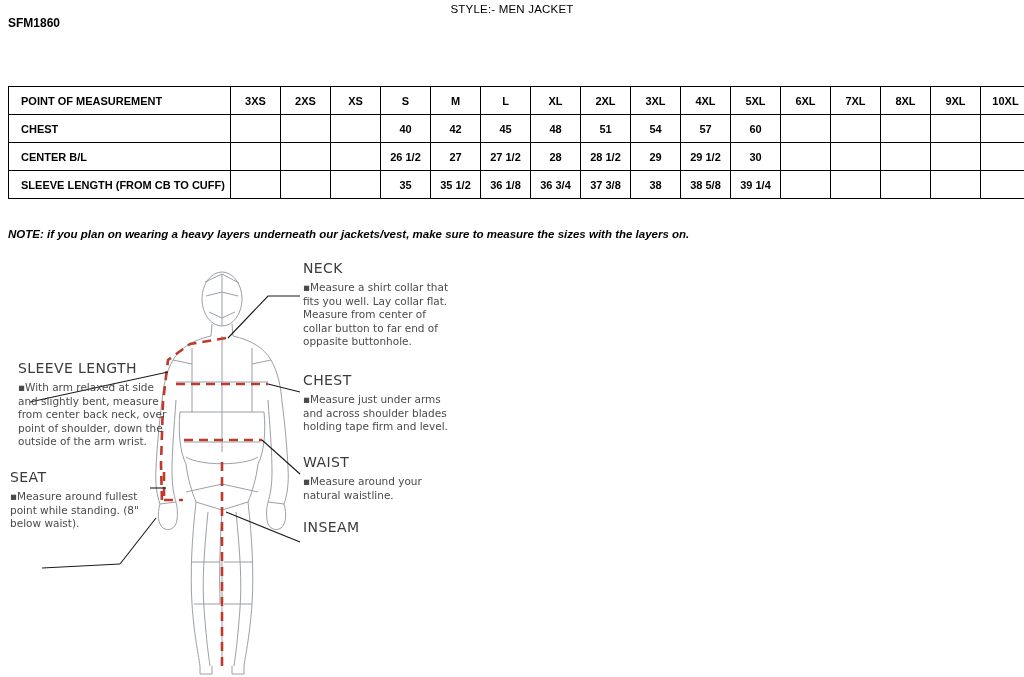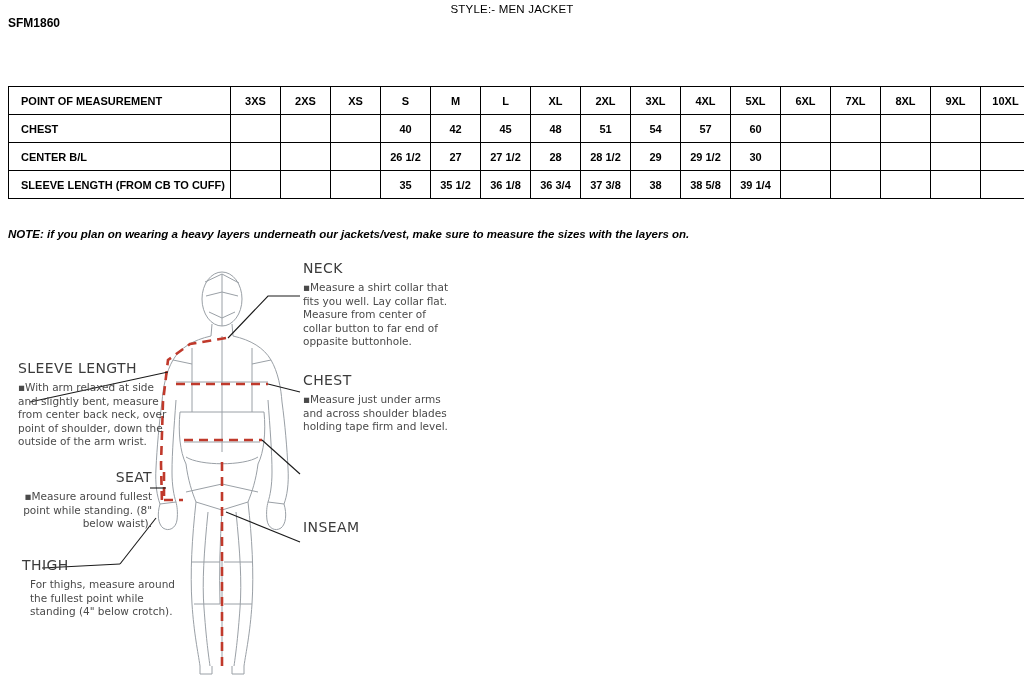--- a/index.html
+++ b/index.html
@@ -111,21 +111,21 @@
     width: 7px;
     color: #4a4a4a;
   }
 
   
   .c-neck   { top: 8px;   left: 303px; width: 150px; }
   .c-chest  { top: 120px; left: 303px; width: 150px; }
   .c-waist  { top: 202px; left: 303px; width: 150px; }
   .c-inseam { top: 267px; left: 303px; width: 155px; }
   .c-sleeve { top: 108px; left: 18px;  width: 150px; }
-  .c-seat   { top: 217px; left: 2px;  width: 150px; text-align: right; }
+  .c-seat   { top: 217px; left: 10px;  width: 150px; }
   .c-thigh  { top: 305px; left: 30px;  width: 150px; }
   .c-thigh .ttl { margin-left: -8px; }
 </style>
 </head>
 <body>
 
 <div class="page">
 
   <div class="style-title">STYLE:- MEN JACKET</div>
   <div class="style-code">SFM1860</div>
@@ -316,34 +316,34 @@
     <div class="callout c-neck">
       <div class="ttl">NECK</div>
       <div class="body"><span class="bullet">▪</span><span>Measure a shirt collar that fits you well. Lay collar flat. Measure from center of collar button to far end of oppasite buttonhole.</span></div>
     </div>
 
     <div class="callout c-chest">
       <div class="ttl">CHEST</div>
       <div class="body"><span class="bullet">▪</span><span>Measure just under arms and across shoulder blades holding tape firm and level.</span></div>
     </div>
 
+    <div class="callout c-waist">
+      <div class="ttl">WAIST</div>
+      <div class="body"><span class="bullet">▪</span><span>Measure around your natural waistline.</span></div>
+    </div>
 
     <div class="callout c-inseam">
       <div class="ttl">INSEAM</div>
     </div>
 
     <div class="callout c-sleeve">
       <div class="ttl">SLEEVE LENGTH</div>
       <div class="body"><span class="bullet">▪</span><span>With arm relaxed at side and slightly bent, measure from center back neck, over point of shoulder, down the outside of the arm wrist.</span></div>
     </div>
 
     <div class="callout c-seat">
       <div class="ttl">SEAT</div>
       <div class="body"><span class="bullet">▪</span><span>Measure around fullest point while standing. (8" below waist).</span></div>
     </div>
 
-    <div class="callout c-thigh">
-      <div class="ttl">THIGH</div>
-      <div class="body">For thighs, measure around the fullest point while standing (4" below crotch).</div>
-    </div>
 
   </div>
 </div>
 
 </body></html>

